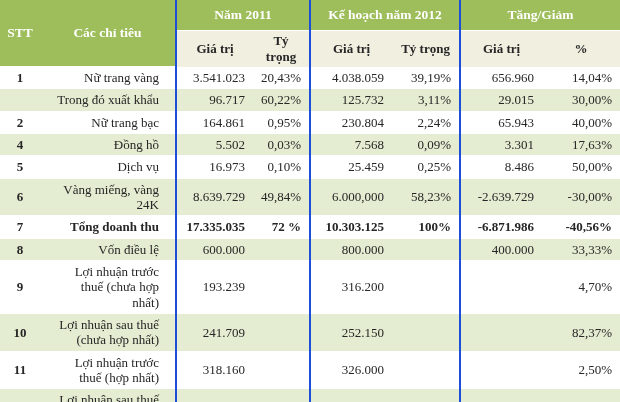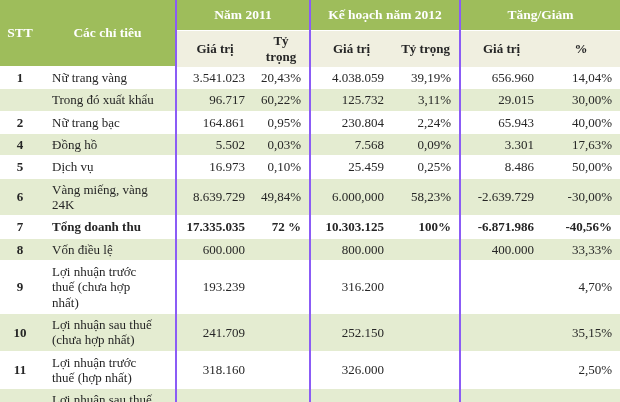--- a/index.html
+++ b/index.html
@@ -39,33 +39,33 @@
   th.g{
     background:var(--header-green);
     color:var(--header-text);
     font-size:13.5px;
   }
   tr.subhead th{
     background:var(--subheader-beige);
     color:var(--text-dark);
     font-size:13px;
   }
-  .sec{border-left:2px solid #8b5cf6;}
+  .sec{border-left:2px solid #1d4ed8;}
   thead tr.grouphead th{border-bottom:1px solid #fff;}
 
   tbody td{
     padding:3px 4px;
     line-height:1.18;
     border-bottom:1px solid #fff;
     vertical-align:middle;
   }
   tbody tr:nth-child(odd){background:var(--row-white);}
   tbody tr:nth-child(even){background:var(--row-green);}
   td.stt{text-align:center;font-weight:bold;}
-  td.label{text-align:left;padding-left:12px;padding-right:16px;}
+  td.label{text-align:right;padding-left:12px;padding-right:16px;}
   td.num{text-align:right;padding-right:8px;}
   tr.bold-row td{font-weight:bold;}
 </style>
 </head>
 <body>
 
 <div class="wrap">
   <table>
     <colgroup>
       <col class="c-stt">
@@ -186,21 +186,21 @@
           <td class="num">4,70%</td>
         </tr>
         <tr>
           <td class="stt">10</td>
           <td class="label">Lợi nhuận sau thuế (chưa hợp nhất)</td>
           <td class="num sec">241.709</td>
           <td class="num"></td>
           <td class="num sec">252.150</td>
           <td class="num"></td>
           <td class="num sec"></td>
-          <td class="num">35,15%</td>
+          <td class="num">82,37%</td>
         </tr>
         <tr>
           <td class="stt">11</td>
           <td class="label">Lợi nhuận trước thuế (hợp nhất)</td>
           <td class="num sec">318.160</td>
           <td class="num"></td>
           <td class="num sec">326.000</td>
           <td class="num"></td>
           <td class="num sec"></td>
           <td class="num">2,50%</td>

